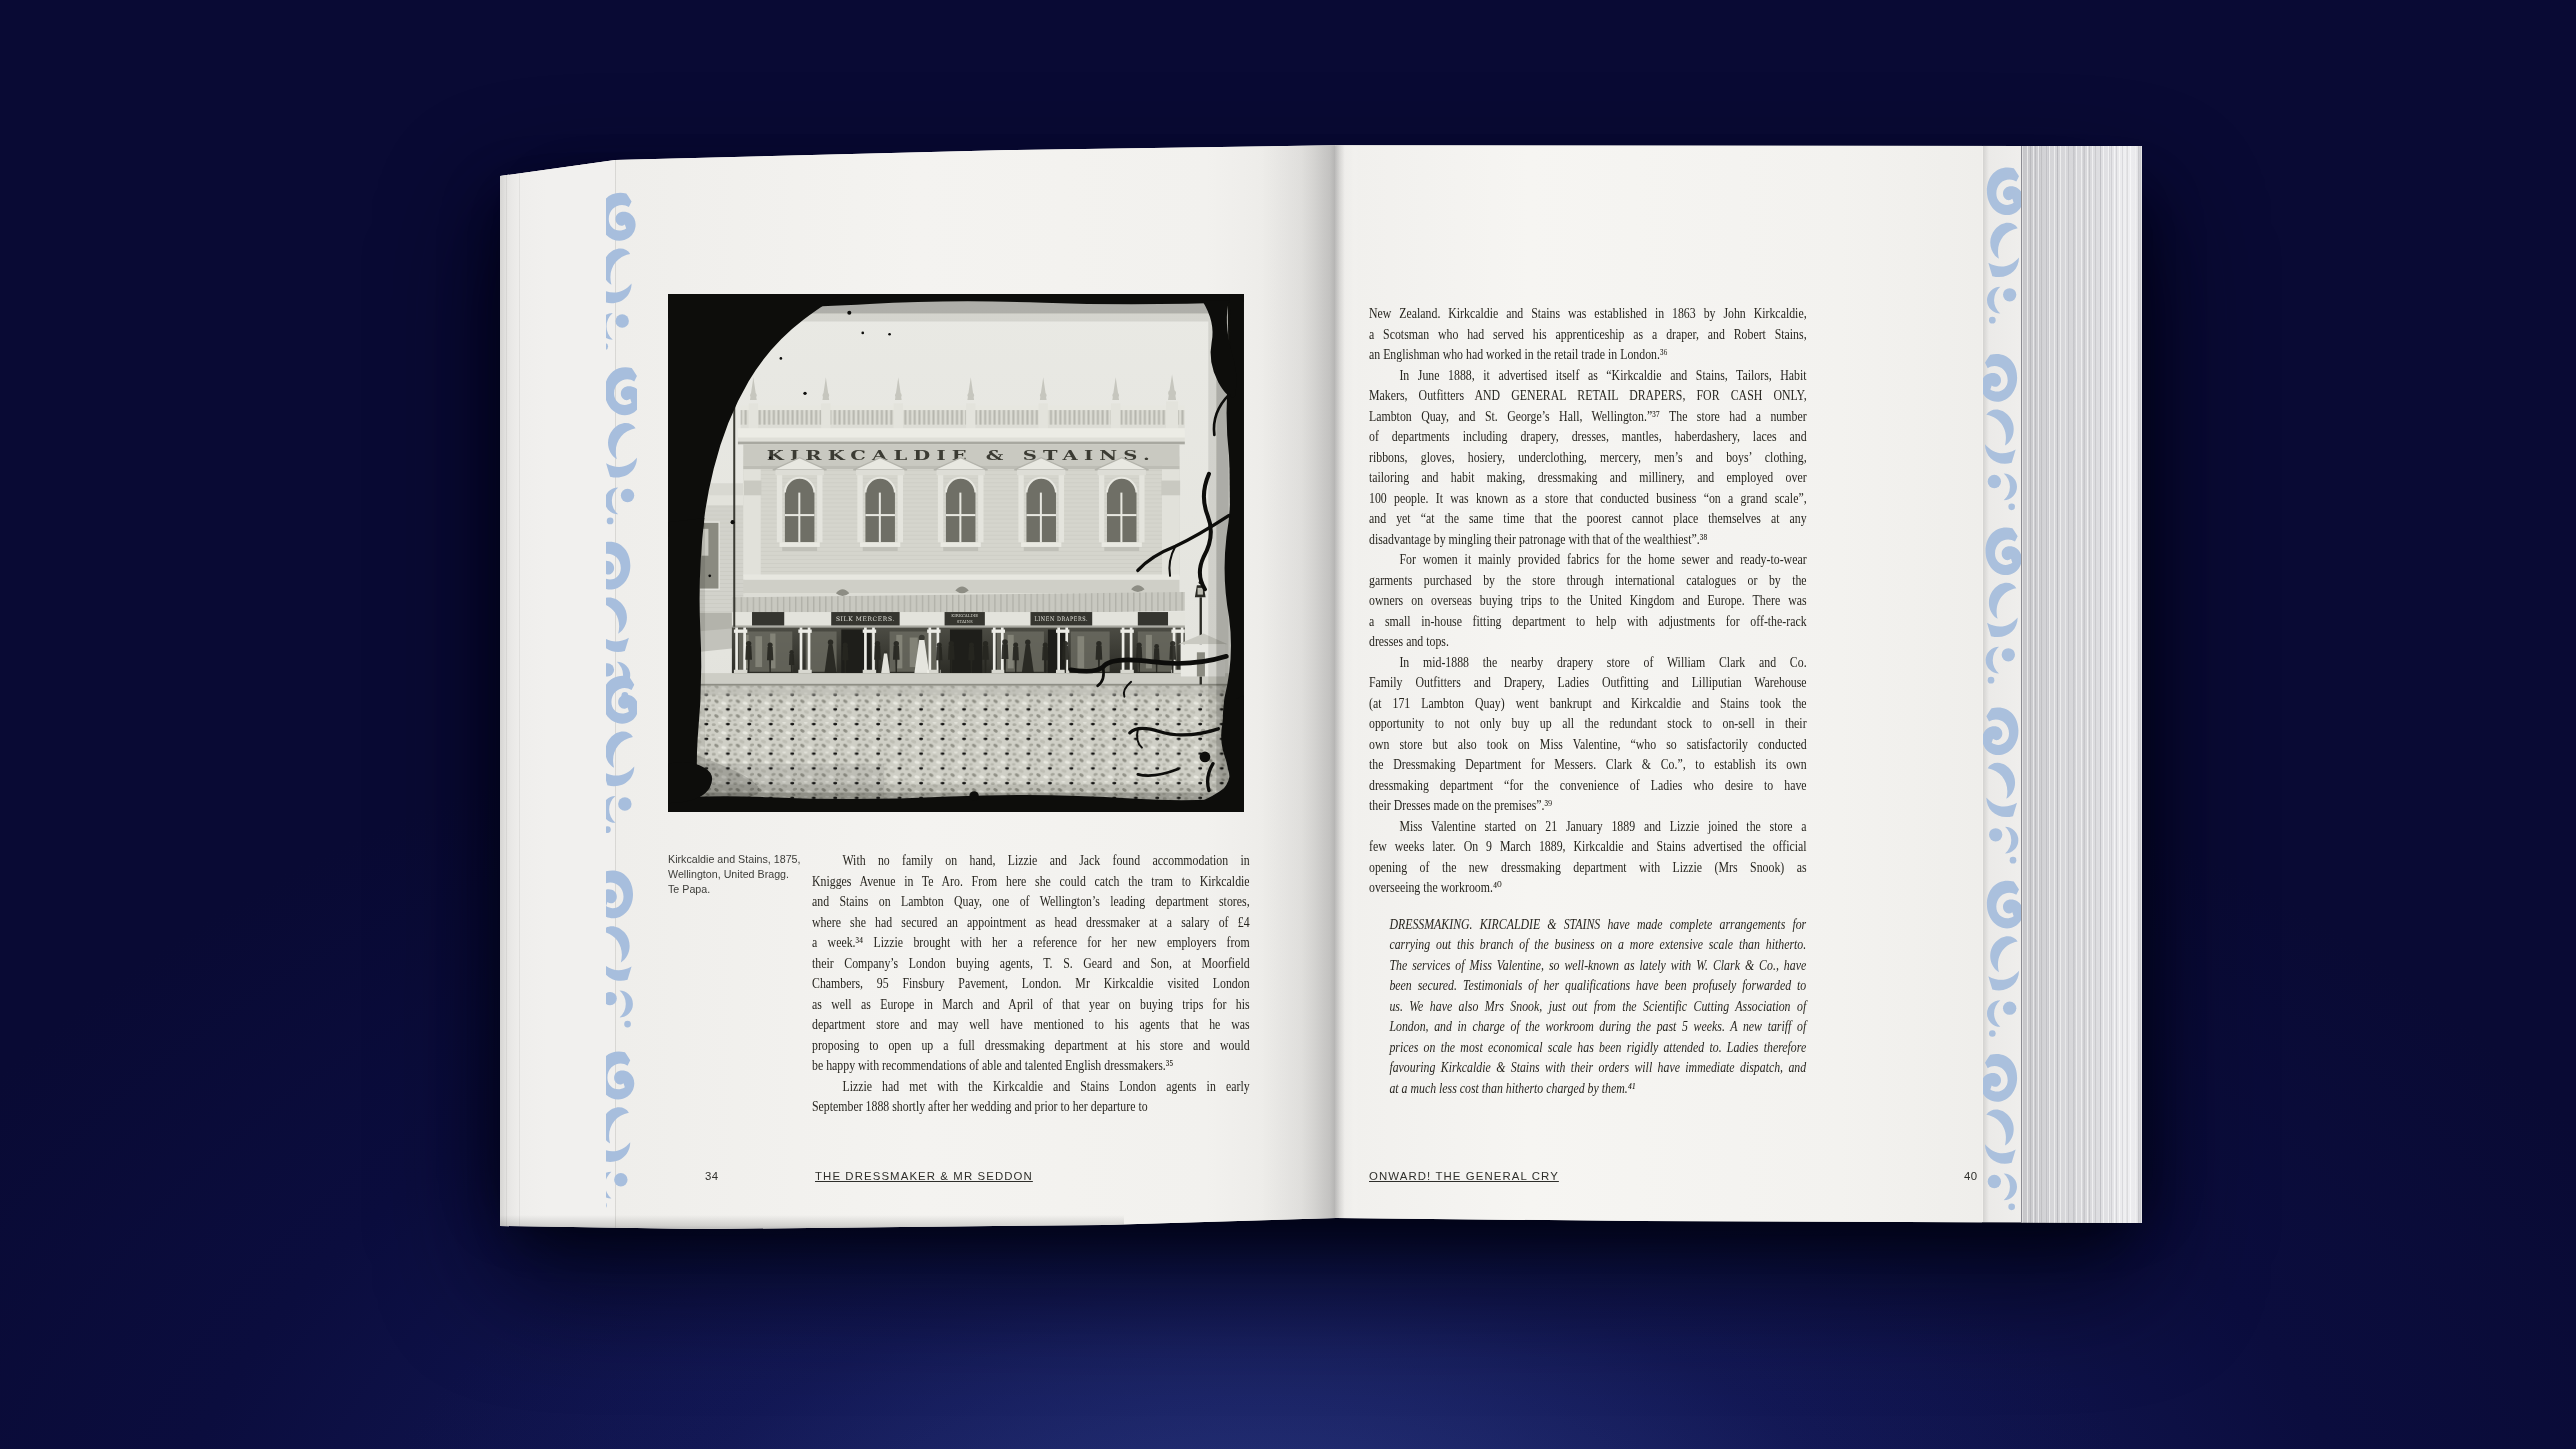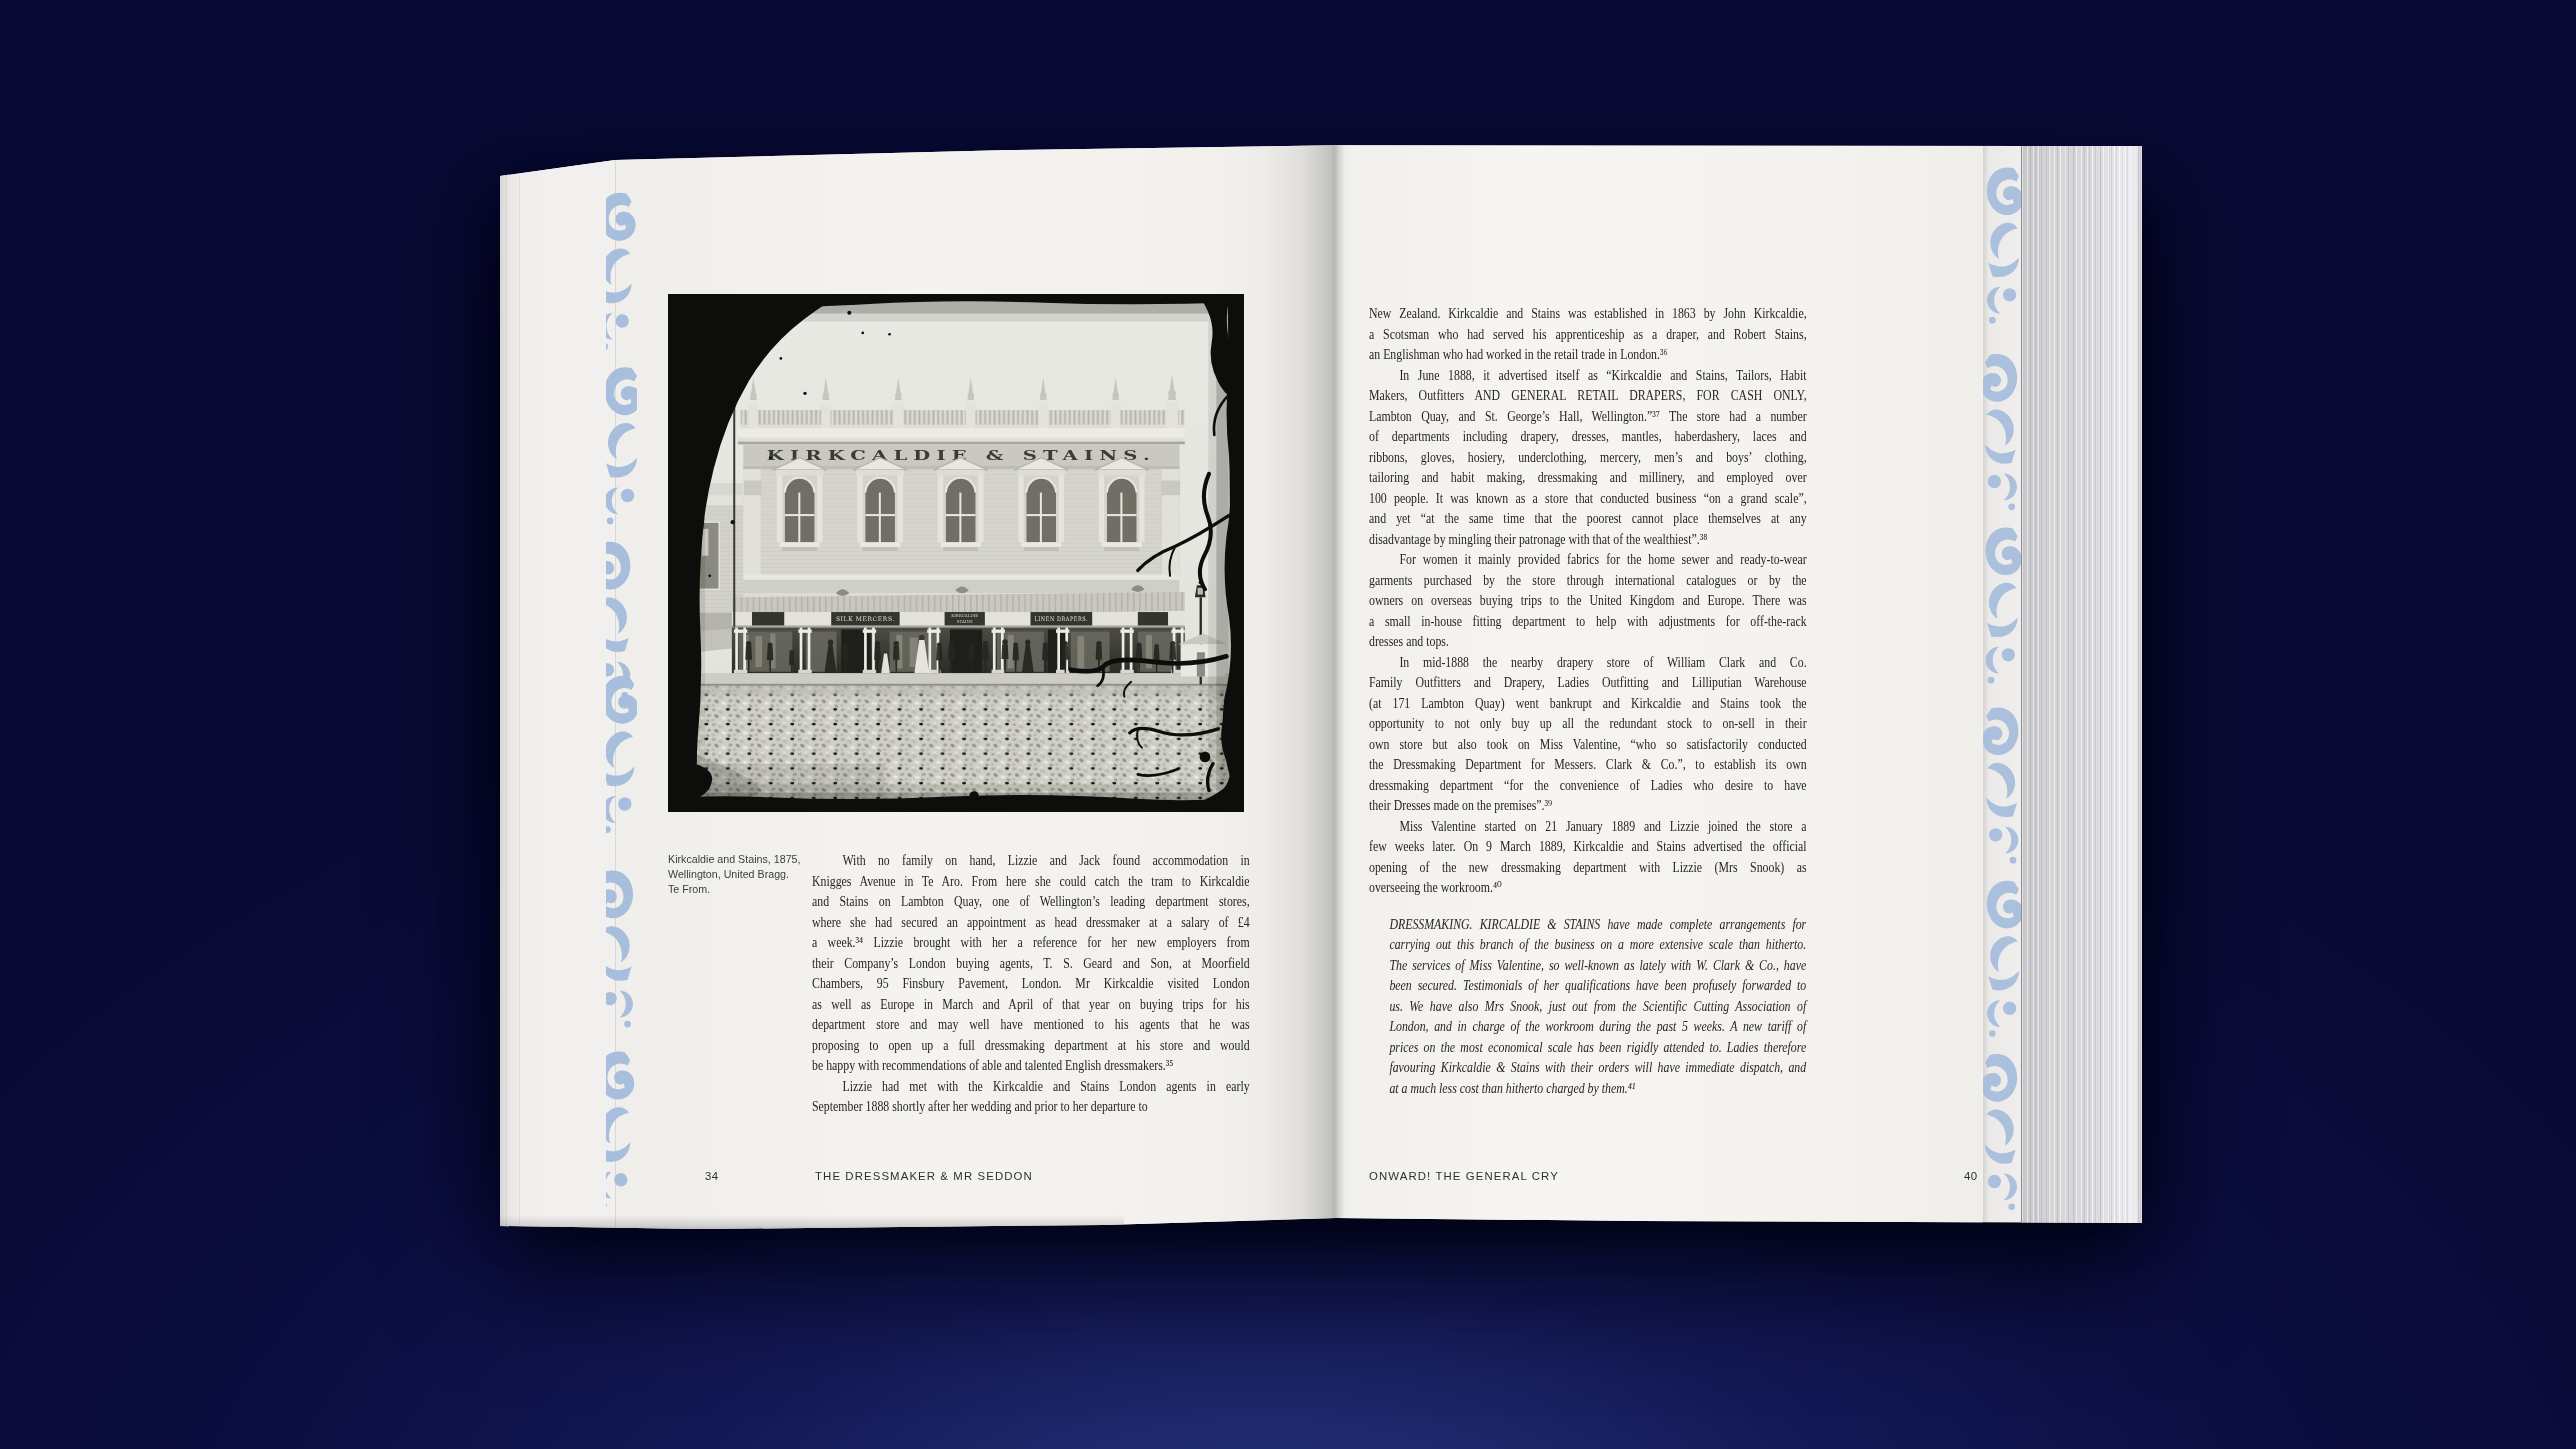--- a/index.html
+++ b/index.html
@@ -41,21 +41,21 @@
   .tline{text-align:justify;text-align-last:justify;white-space:nowrap;}
   .tline.tlast{text-align-last:left;}
   .para.indent .tline:first-child{text-indent:38px;}
   .quote{margin:16px 0 0 25.5px;width:521px;font-style:italic;}
   .caption{position:absolute;left:168px;top:708px;width:174px;
     font:10.7px/15px "Liberation Sans","DejaVu Sans",sans-serif;color:#3d3d39;}
   .caption .tline{text-align:right;text-align-last:left;}
   .folio{position:absolute;top:1026px;font:11.4px/13.4px "Liberation Sans","DejaVu Sans",sans-serif;
     letter-spacing:0.3px;color:#2f2f2b;margin-left:36px;}
   .running{position:absolute;top:1026px;font:11.4px/13.4px "Liberation Sans","DejaVu Sans",sans-serif;
-    letter-spacing:1.1px;color:#2f2f2b;}
+    letter-spacing:1.1px;color:#2f2f2b;text-decoration:underline;}
 </style>
 </head>
 <body>
 
 <div id="stage">
   <div class="glow"></div>
   <div class="book-shadow"></div>
 
   <div class="book">
     <div class="under-left">
@@ -376,21 +376,21 @@
         <path d="M812,700 Q800,720 806,740" stroke-width="5"></path>
         <path d="M760,708 Q724,722 700,716" stroke-width="4"></path>
         <path d="M690,578 Q676,590 680,600" stroke-width="3"></path>
         <path d="M836,150 Q810,176 814,210" stroke-width="4"></path>
       </g>
     </svg>
 
     <div class="caption">
         <div class="tline">Kirkcaldie and Stains, 1875,</div>
         <div class="tline">Wellington, United Bragg.</div>
-        <div class="tline tlast">Te From.</div>
+        <div class="tline tlast">Te Papa.</div>
       </div>
 
     <div class="colscale" style="left:312px;top:706px">
         <div class="para indent">
           <div class="tline">With no family on hand, Lizzie and Jack found accommodation in</div>
           <div class="tline">Knigges Avenue in Te Aro. From here she could catch the tram to Kirkcaldie</div>
           <div class="tline">and Stains on Lambton Quay, one of Wellington’s leading department stores,</div>
           <div class="tline">where she had secured an appointment as head dressmaker at a salary of £4</div>
           <div class="tline">a week.³⁴ Lizzie brought with her a reference for her new employers from</div>
           <div class="tline">their Company’s London buying agents, T. S. Geard and Son, at Moorfield</div>

